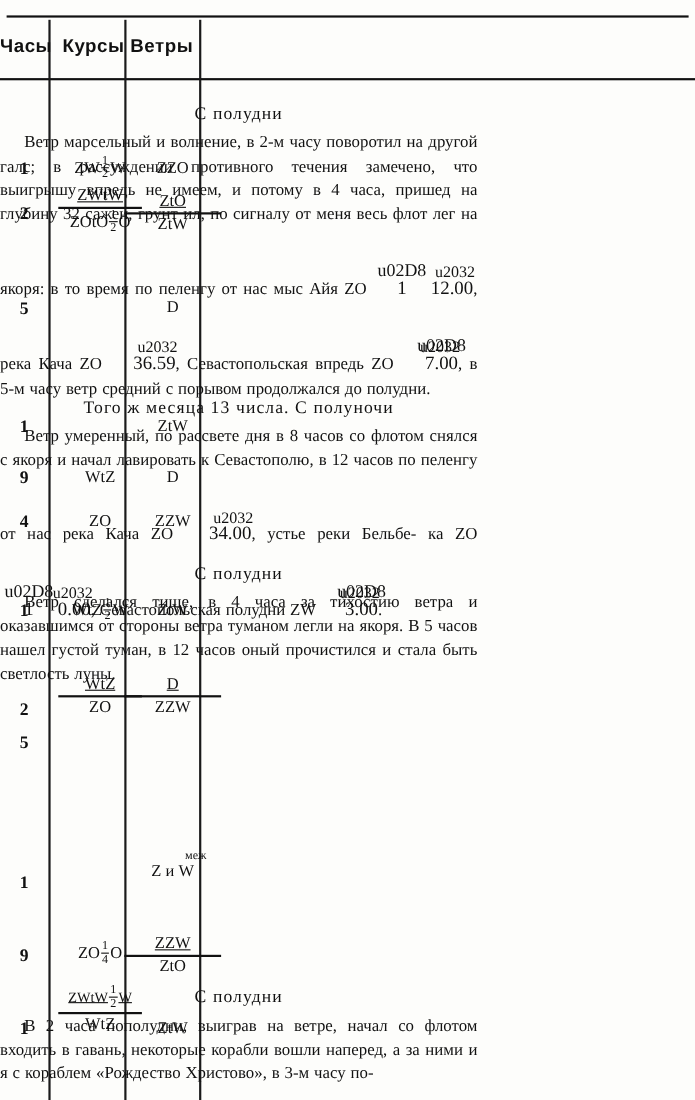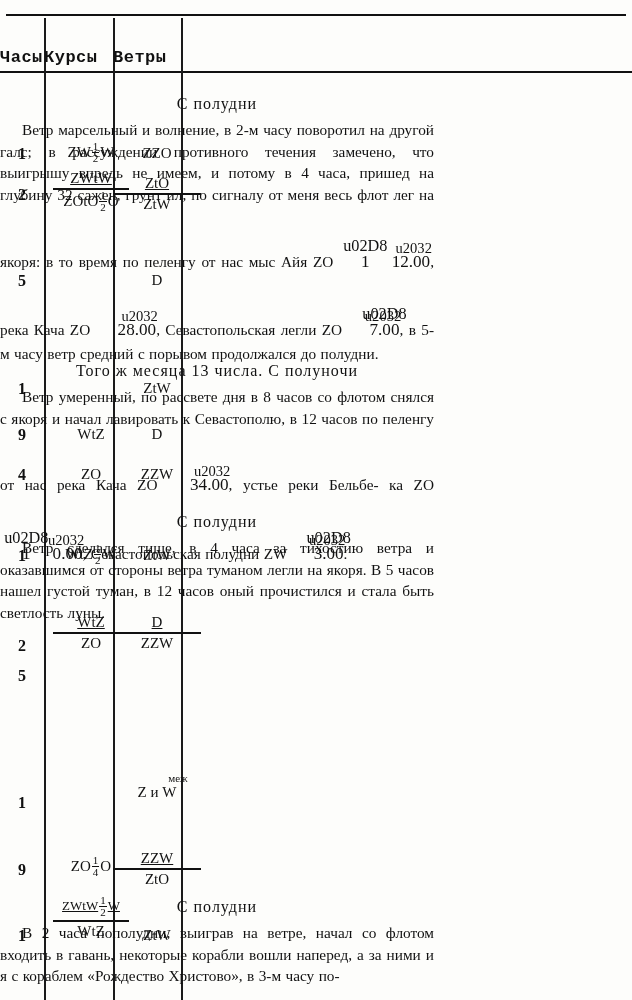--- a/index.html
+++ b/index.html
@@ -55,22 +55,22 @@
   .vrule.v2 { left: 113px; }
   .vrule.v3 { left: 181px; }
 
   
   .hdr {
     position: absolute;
     top: 32px;
     font-size: 17px;
     font-weight: bold;
     letter-spacing: 0.5px;
-    font-family: Liberation Mono, monospace;
-    margin-top: 16px;
+    text-align: center;
+    font-family: Liberation Sans, sans-serif;
   }
   .hdr.h-hours   { left: 0px;   width: 44px; }
   .hdr.h-courses { left: 44px;  width: 82px; }
   .hdr.h-winds   { left: 113px; width: 68px; }
 
   .cell {
     position: absolute;
     text-align: center;
     font-size: 16px;
     line-height: 1.05;
@@ -281,21 +281,21 @@
       <span class="bar"></span>
       <span class="bot">ZtO</span>
     </span>
   </div>
   <div class="cell winds" style="top:928px;">ZtW</div>
 
   <div class="blk" style="top:95px;">
     <div class="heading">С полудни</div>
     <p class="para"><span>Ветр марсельный и волнение, в 2-м часу поворотил на другой галс; в рассуждении противного течения замечено, что  выигрышу впредь не имеем, и потому в 4 часа, пришед на глубину 32 сажен, грунт ил, по сигналу от меня весь флот лег на якоря: в то время по</span>
       <span><span>пеленгу от нас мыс Айя ZO </span><span class="bearing bignum"><span class="brv">1</span><span class="prime">12.00</span></span><span>, река Кача</span></span>
-      <span><span>ZO </span><span class="bearing bignum prime">28.00</span><span>, Севастопольская легли ZO </span><span class="bearing bignum"><span class="brv prime">7.00</span></span><span>,</span></span>
+      <span><span>ZO </span><span class="bearing bignum prime">36.59</span><span>, Севастопольская впредь ZO </span><span class="bearing bignum"><span class="brv prime">7.00</span></span><span>,</span></span>
       <span>в 5-м часу ветр средний с порывом продолжался до полудни.</span>
     </p>
   </div>
 
   <div class="blk" style="top:362px;">
     <div class="heading">Того ж месяца 13 числа. С полуночи</div>
     <p class="para"><span>Ветр умеренный, по рассвете дня в 8 часов со флотом снялся с якоря и начал лавировать к Севастополю, в 12 часов по пеленгу</span>
       <span><span>от нас река Кача ZO </span><span class="bearing bignum prime">34.00</span><span>, устье реки Бельбе-</span></span>
       <span><span>ка ZO </span><span class="bearing bignum"><span class="brv">1</span><span class="prime">0.00</span></span><span>, Севастопольская полудни ZW </span><span class="bearing bignum"><span class="brv prime">3.00</span></span><span>.</span></span>
     </p>

